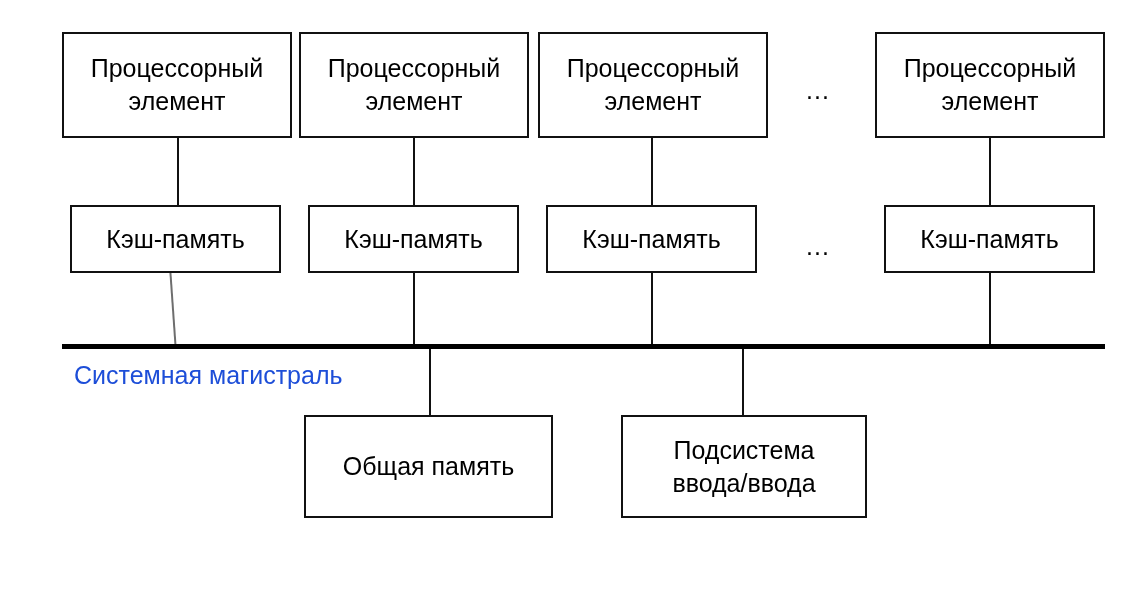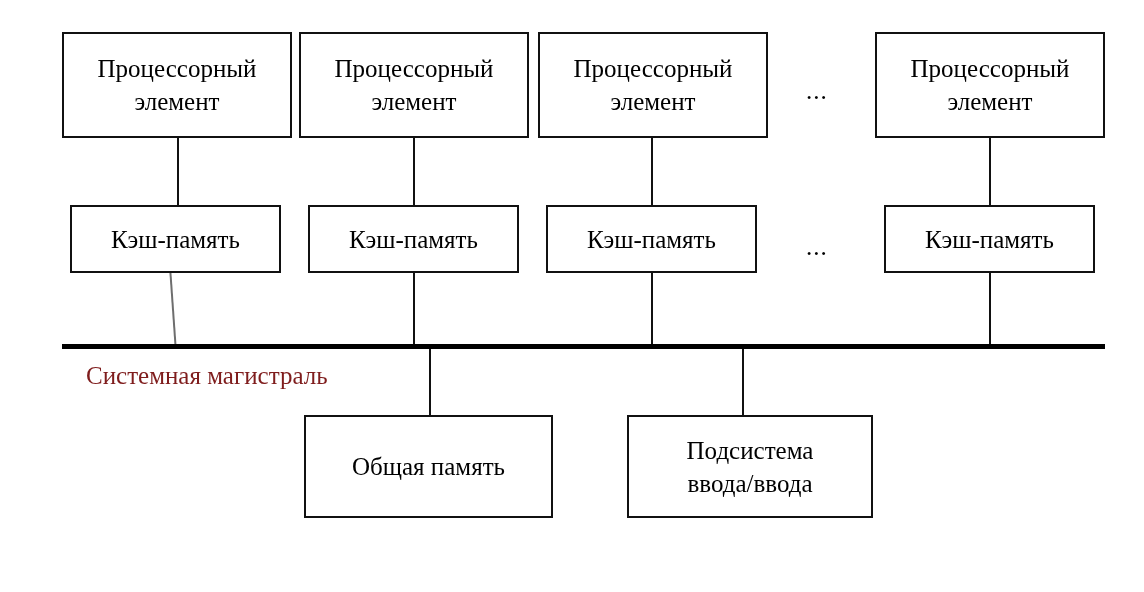--- a/index.html
+++ b/index.html
@@ -5,21 +5,21 @@
   html, body {
     margin: 0;
     padding: 0;
     background: #ffffff;
   }
   #canvas {
     position: relative;
     width: 1144px;
     height: 592px;
     background: #ffffff;
-    font-family: Liberation Serif, serif;
+    font-family: Liberation Sans, sans-serif;
     overflow: hidden;
   }
   .node {
     position: absolute;
     box-sizing: border-box;
     border: 2px solid #111111;
     background: #ffffff;
     display: flex;
     flex-direction: column;
     align-items: center;
@@ -47,26 +47,25 @@
   .ellipsis {
     position: absolute;
     color: #000000;
     font-size: 25px;
     line-height: 1;
     letter-spacing: 1px;
     z-index: 3;
   }
   .bus-label {
     position: absolute;
-    color: #7f1d1d;
+    color: #1d4ed8;
     font-size: 25px;
     line-height: 1;
     white-space: nowrap;
     z-index: 3;
-    margin-left: 12px;
   }
 </style>
 </head>
 <body>
 
 <div id="canvas">
 
   <div class="node" style="left:62px; top:32px; width:230px; height:106px;">
     <span class="ln">Процессорный</span>
     <span class="ln">элемент</span>
@@ -121,18 +120,18 @@
 
   <div class="bus-label" style="left:74px; top:363px;">Системная магистраль</div>
 
   <div class="conn" style="left:429px; top:347px; height:70px;"></div>
   <div class="conn" style="left:742px; top:347px; height:70px;"></div>
 
   <div class="node" style="left:304px; top:415px; width:249px; height:103px;">
     <span class="ln">Общая память</span>
   </div>
 
-  <div class="node" style="left:621px; top:415px; width:246px; height:103px;margin-left:6px;">
+  <div class="node" style="left:621px; top:415px; width:246px; height:103px;">
     <span class="ln">Подсистема</span>
     <span class="ln">ввода/ввода</span>
   </div>
 
 </div>
 
 </body></html>

